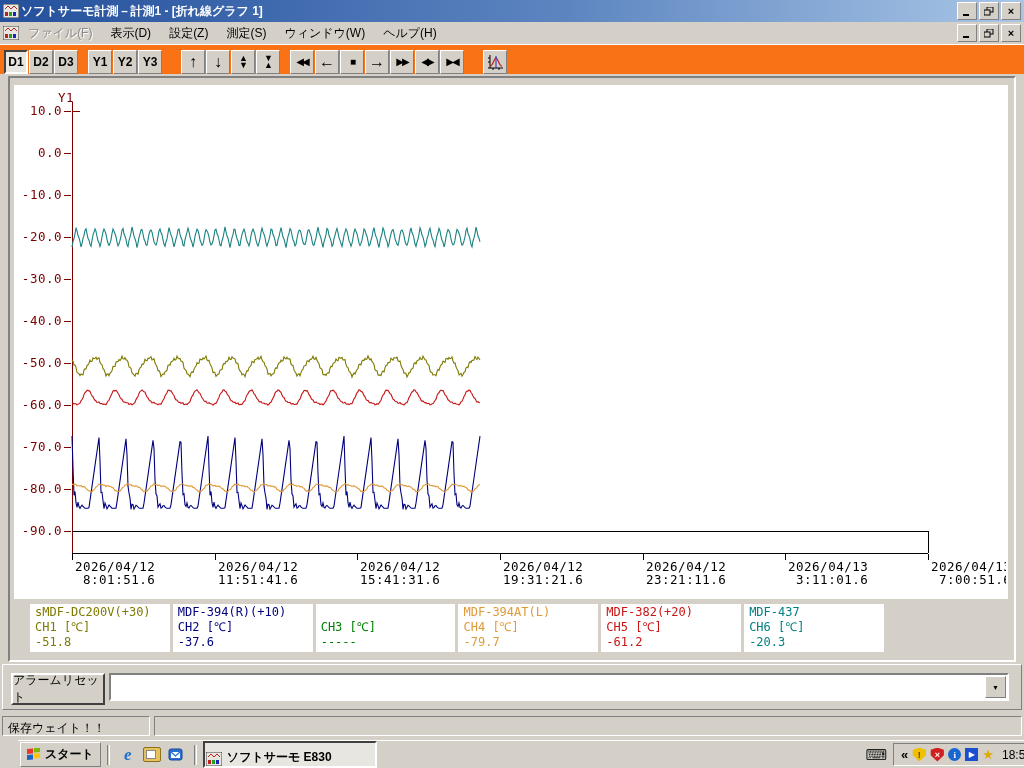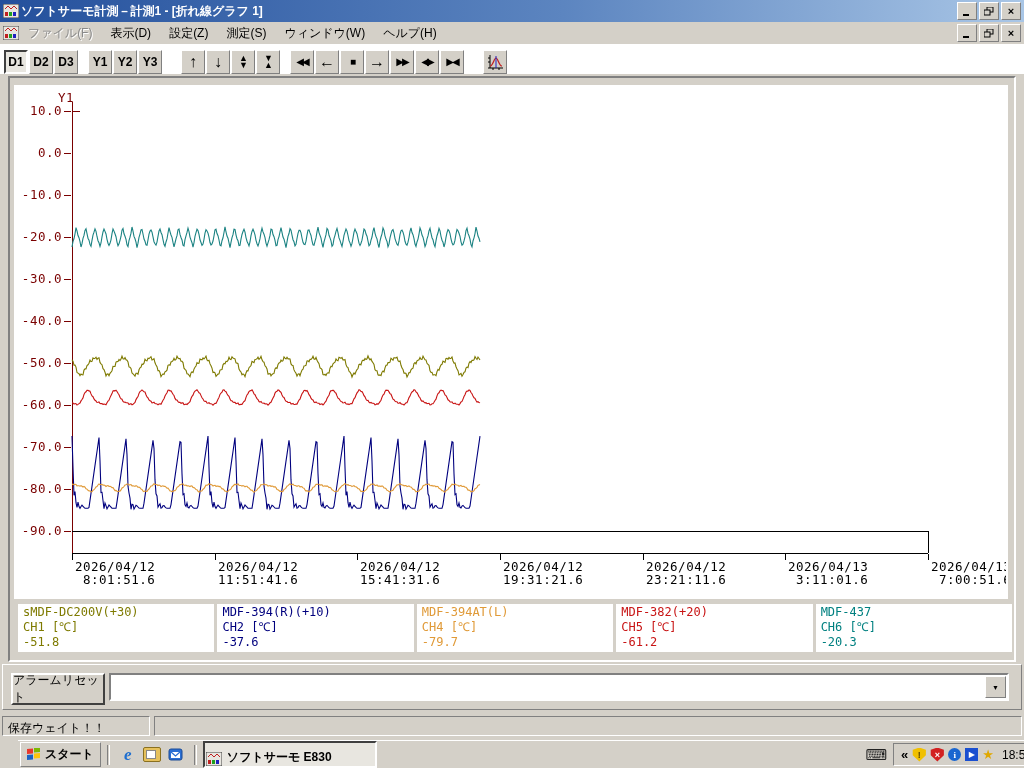--- a/index.html
+++ b/index.html
@@ -16,33 +16,33 @@
   .app{position:absolute;left:0;top:0;width:1024px;height:740px;background:#d4d0c8;}
   .titlebar{height:22px;background:linear-gradient(90deg,#24509c 0%,#5c85c0 55%,#a9c6e6 100%);
             display:flex;align-items:center;padding:0 3px;}
   .title-text{flex:1;margin-left:2px;color:#fff;font-weight:bold;white-space:nowrap;overflow:hidden;}
   .winbtn{width:18px;height:16px;margin-left:2px;display:flex;align-items:center;justify-content:center;
           font-size:11px;font-weight:bold;line-height:1;color:#000;}
   .menubar{height:22px;display:flex;align-items:center;padding:0 3px;background:#d4d0c8;}
   .menu-items{flex:1;display:flex;align-items:center;}
   .menu-item{padding:3px 9px;white-space:nowrap;}
   .menu-item.disabled{color:#8a8a8a;text-shadow:1px 1px 0 #ffffff;}
-  .toolbar{height:30px;display:flex;align-items:center;padding:2px 4px;border-top:1px solid #ffffff;background:#ffffff;}
+  .toolbar{height:30px;display:flex;align-items:center;padding:2px 4px;border-top:1px solid #ffffff;background:#f97316;}
   .tb{height:24px;min-width:24px;box-sizing:border-box;display:flex;align-items:center;justify-content:center;
       font-weight:bold;font-size:12px;padding:0 2px;margin-right:1px;}
   .tb .big-arrow{font-size:16px;font-weight:bold;line-height:1;}
   .tb .tri-pair{font-size:10px;letter-spacing:-2px;line-height:1;}
   .tb .stack{display:flex;flex-direction:column;align-items:center;font-size:9px;line-height:7px;letter-spacing:-1px;}
   .tb-gap{width:9px;} .tb-gap-wide{width:18px;}
   
   .client{position:absolute;left:0;top:74px;width:1024px;height:640px;background:#d4d0c8;}
   .mdi{position:absolute;left:8px;top:2px;width:1008px;height:586px;box-sizing:border-box;
        border:2px solid;border-color:#808080 #ffffff #ffffff #808080;background:#d4d0c8;}
   .graph-panel{position:absolute;left:4px;top:7px;width:994px;height:514px;background:#ffffff;}
-  .legend{position:absolute;left:8px;top:526px;width:994px;height:48px;display:flex;gap:3px;}
+  .legend{position:absolute;left:20px;top:526px;width:854px;height:48px;display:flex;gap:3px;}
   .legend-cell{flex:1;background:#ffffff;padding:1px 5px;font-size:12px;line-height:15px;overflow:hidden;white-space:nowrap;}
   .l-line{min-height:15px;}
   .alarm-strip{position:absolute;left:2px;top:590px;width:1020px;height:46px;box-sizing:border-box;
                border:1px solid;border-color:#ffffff #808080 #808080 #ffffff;background:#d4d0c8;}
   .alarm-btn{position:absolute;left:8px;top:8px;width:90px;height:28px;display:flex;align-items:center;justify-content:center;}
   .combo{position:absolute;left:106px;top:8px;right:12px;height:28px;box-sizing:border-box;background:#ffffff;display:flex;}
   .combo-field{flex:1;padding:5px 4px;font-size:12px;}
   .combo-btn{width:19px;margin:1px;display:flex;align-items:center;justify-content:center;font-size:7px;}
   
   .statusbar{position:absolute;left:0;top:714px;width:1024px;height:24px;display:flex;align-items:center;padding:2px;box-sizing:border-box;gap:4px;background:#d4d0c8;}
@@ -270,20 +270,25 @@
             <div class="legend-cell mono" style="color: rgb(126, 122, 0);">
               <div class="l-line">sMDF-DC200V(+30)</div>
               <div class="l-line">CH1 [℃]</div>
               <div class="l-line">-51.8</div>
             </div>
             <div class="legend-cell mono" style="color: rgb(0, 0, 126);">
               <div class="l-line">MDF-394(R)(+10)</div>
               <div class="l-line">CH2 [℃]</div>
               <div class="l-line">-37.6</div>
             </div>
+            <div class="legend-cell mono" style="color: rgb(0, 128, 0);">
+              <div class="l-line"></div>
+              <div class="l-line">CH3 [℃]</div>
+              <div class="l-line">-----</div>
+            </div>
             <div class="legend-cell mono" style="color: rgb(224, 154, 56);">
               <div class="l-line">MDF-394AT(L)</div>
               <div class="l-line">CH4 [℃]</div>
               <div class="l-line">-79.7</div>
             </div>
             <div class="legend-cell mono" style="color: rgb(200, 20, 20);">
               <div class="l-line">MDF-382(+20)</div>
               <div class="l-line">CH5 [℃]</div>
               <div class="l-line">-61.2</div>
             </div>

